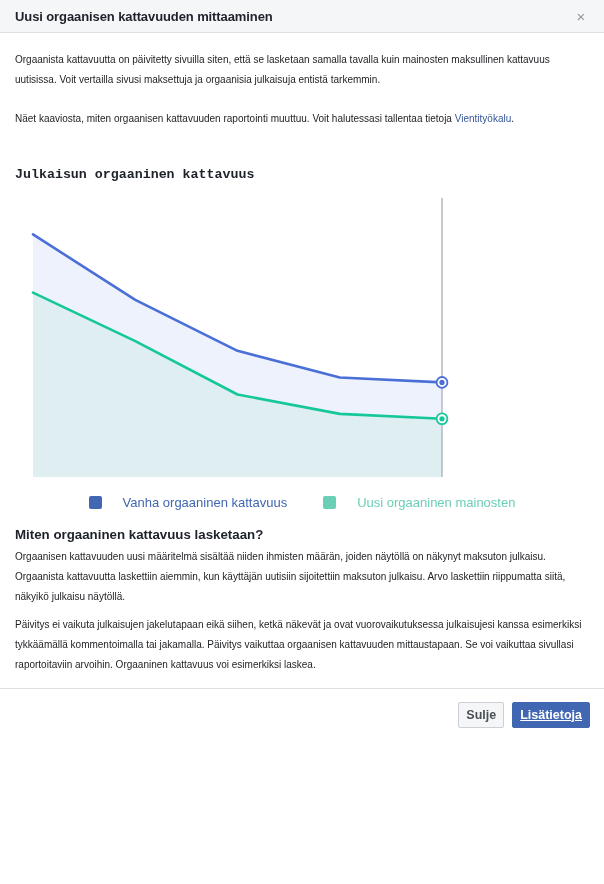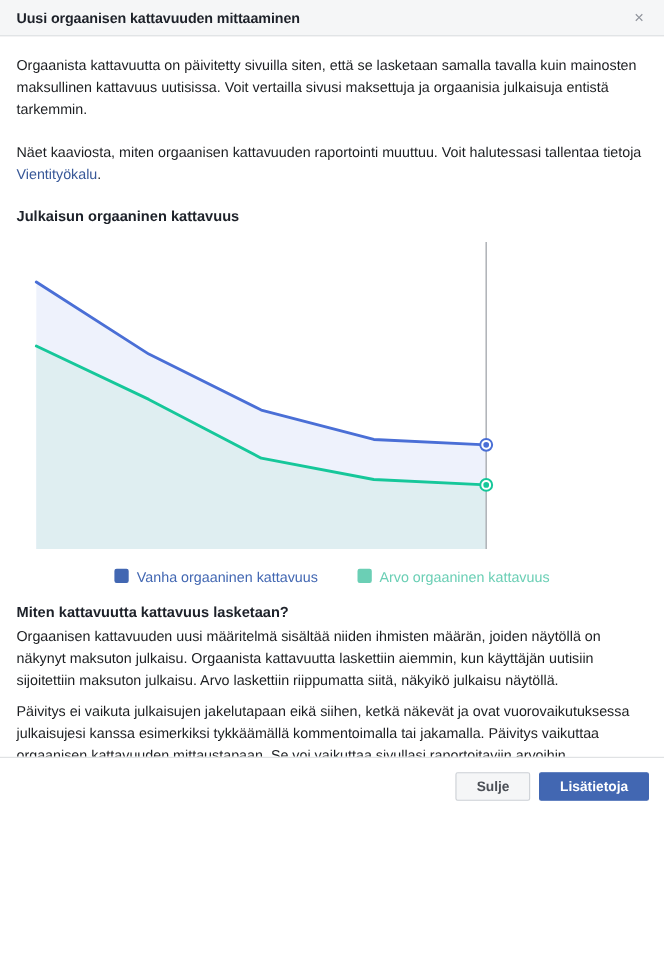--- a/index.html
+++ b/index.html
@@ -55,37 +55,37 @@
   }
   
   .dialog-body {
     flex: 1;
     padding: 17px 15px 0 15px;
     box-sizing: border-box;
     overflow: hidden;
   }
   p.para {
     margin: 0 0 8px 0;
-    font-size: 13px;
+    font-size: 10px;
     line-height: 20px;
     color: #1c1e21;
   }
   p.para.spaced { margin-top: 19px; }
   a.inline-link {
     color: #385898;
     text-decoration: none;
   }
   h3.section-head {
     margin: 0;
     font-size: 13.3px;
     font-weight: bold;
     color: #1d2129;
     line-height: 20px;
   }
-  h3.section-head.top { margin-top: 18px; }
+  h3.section-head.top { margin-top: 36px; font-family: Liberation Mono, monospace; }
   h3.section-head.mid { margin-top: 22px; }
   p.para.after-head { margin-top: 2px; }
 
   
   .chart-block {
     margin-top: 10px;
     position: relative;
     width: 574px;
     height: 330px;
   }
@@ -102,22 +102,22 @@
     top: 290px;
     width: 574px;
     height: 34px;
     display: flex;
     align-items: center;
     justify-content: center;
     gap: 36px;
   }
   .legend-item {
     display: flex;
-    align-items: flex-start;
-    gap: 7px;
+    align-items: center;
+    gap: 21px;
   }
   .legend-swatch {
     width: 13px;
     height: 13px;
     border-radius: 2px;
     display: block;
   }
   .legend-label {
     font-size: 13px;
     line-height: 15px;
@@ -133,36 +133,37 @@
     justify-content: flex-end;
     padding: 0 14px 0 0;
     gap: 8px;
     box-sizing: border-box;
   }
   .btn {
     font-family: "Liberation Sans", sans-serif;
     font-size: 12.5px;
     font-weight: bold;
     border-radius: 2px;
-    padding: 0 18px;
+    padding: 0 7px;
     height: 26px;
     line-height: 24px;
     cursor: pointer;
     box-sizing: border-box;
     white-space: nowrap;
   }
   .btn-secondary {
     background: #f5f6f7;
     border: 1px solid #ccd0d5;
     color: #4b4f56;
   }
   .btn-primary {
     background: #4267b2;
     border: 1px solid #4267b2;
     color: #ffffff;
+    text-decoration: underline;
   }
 </style>
 </head>
 <body>
 
 <div class="dialog">
 
   <div class="dialog-header">
     <div class="dialog-title">Uusi orgaanisen kattavuuden mittaaminen</div>
     <div class="close-icon">×</div>
@@ -199,26 +200,26 @@
         </g>
       </svg>
 
       <div class="chart-legend">
         <div class="legend-item">
           <span class="legend-swatch" id="swOld" style="background: rgb(66, 103, 178);"></span>
           <span class="legend-label" id="lbOld" style="color: rgb(66, 103, 178);">Vanha orgaaninen kattavuus</span>
         </div>
         <div class="legend-item">
           <span class="legend-swatch" id="swNew" style="background: rgb(107, 207, 181);"></span>
-          <span class="legend-label" id="lbNew" style="color: rgb(107, 207, 181);">Arvo orgaaninen kattavuus</span>
+          <span class="legend-label" id="lbNew" style="color: rgb(107, 207, 181);">Uusi orgaaninen mainosten</span>
         </div>
       </div>
     </div>
 
-    <h3 class="section-head">Miten kattavuutta kattavuus lasketaan?</h3>
+    <h3 class="section-head">Miten orgaaninen kattavuus lasketaan?</h3>
     <p class="para after-head">Orgaanisen kattavuuden uusi määritelmä sisältää niiden ihmisten määrän, joiden näytöllä on näkynyt maksuton julkaisu. Orgaanista kattavuutta laskettiin aiemmin, kun käyttäjän uutisiin sijoitettiin maksuton julkaisu. Arvo laskettiin riippumatta siitä, näkyikö julkaisu näytöllä.</p>
 
     <p class="para after-head">Päivitys ei vaikuta julkaisujen jakelutapaan eikä siihen, ketkä näkevät ja ovat vuorovaikutuksessa julkaisujesi kanssa esimerkiksi tykkäämällä kommentoimalla tai jakamalla. Päivitys vaikuttaa orgaanisen kattavuuden mittaustapaan. Se voi vaikuttaa sivullasi raportoitaviin arvoihin. Orgaaninen kattavuus voi esimerkiksi laskea.</p>
   </div>
 
   <div class="dialog-footer">
     <button class="btn btn-secondary">Sulje</button>
     <button class="btn btn-primary" style="background: rgb(66, 103, 178); border-color: rgb(66, 103, 178);">Lisätietoja</button>
   </div>
 

